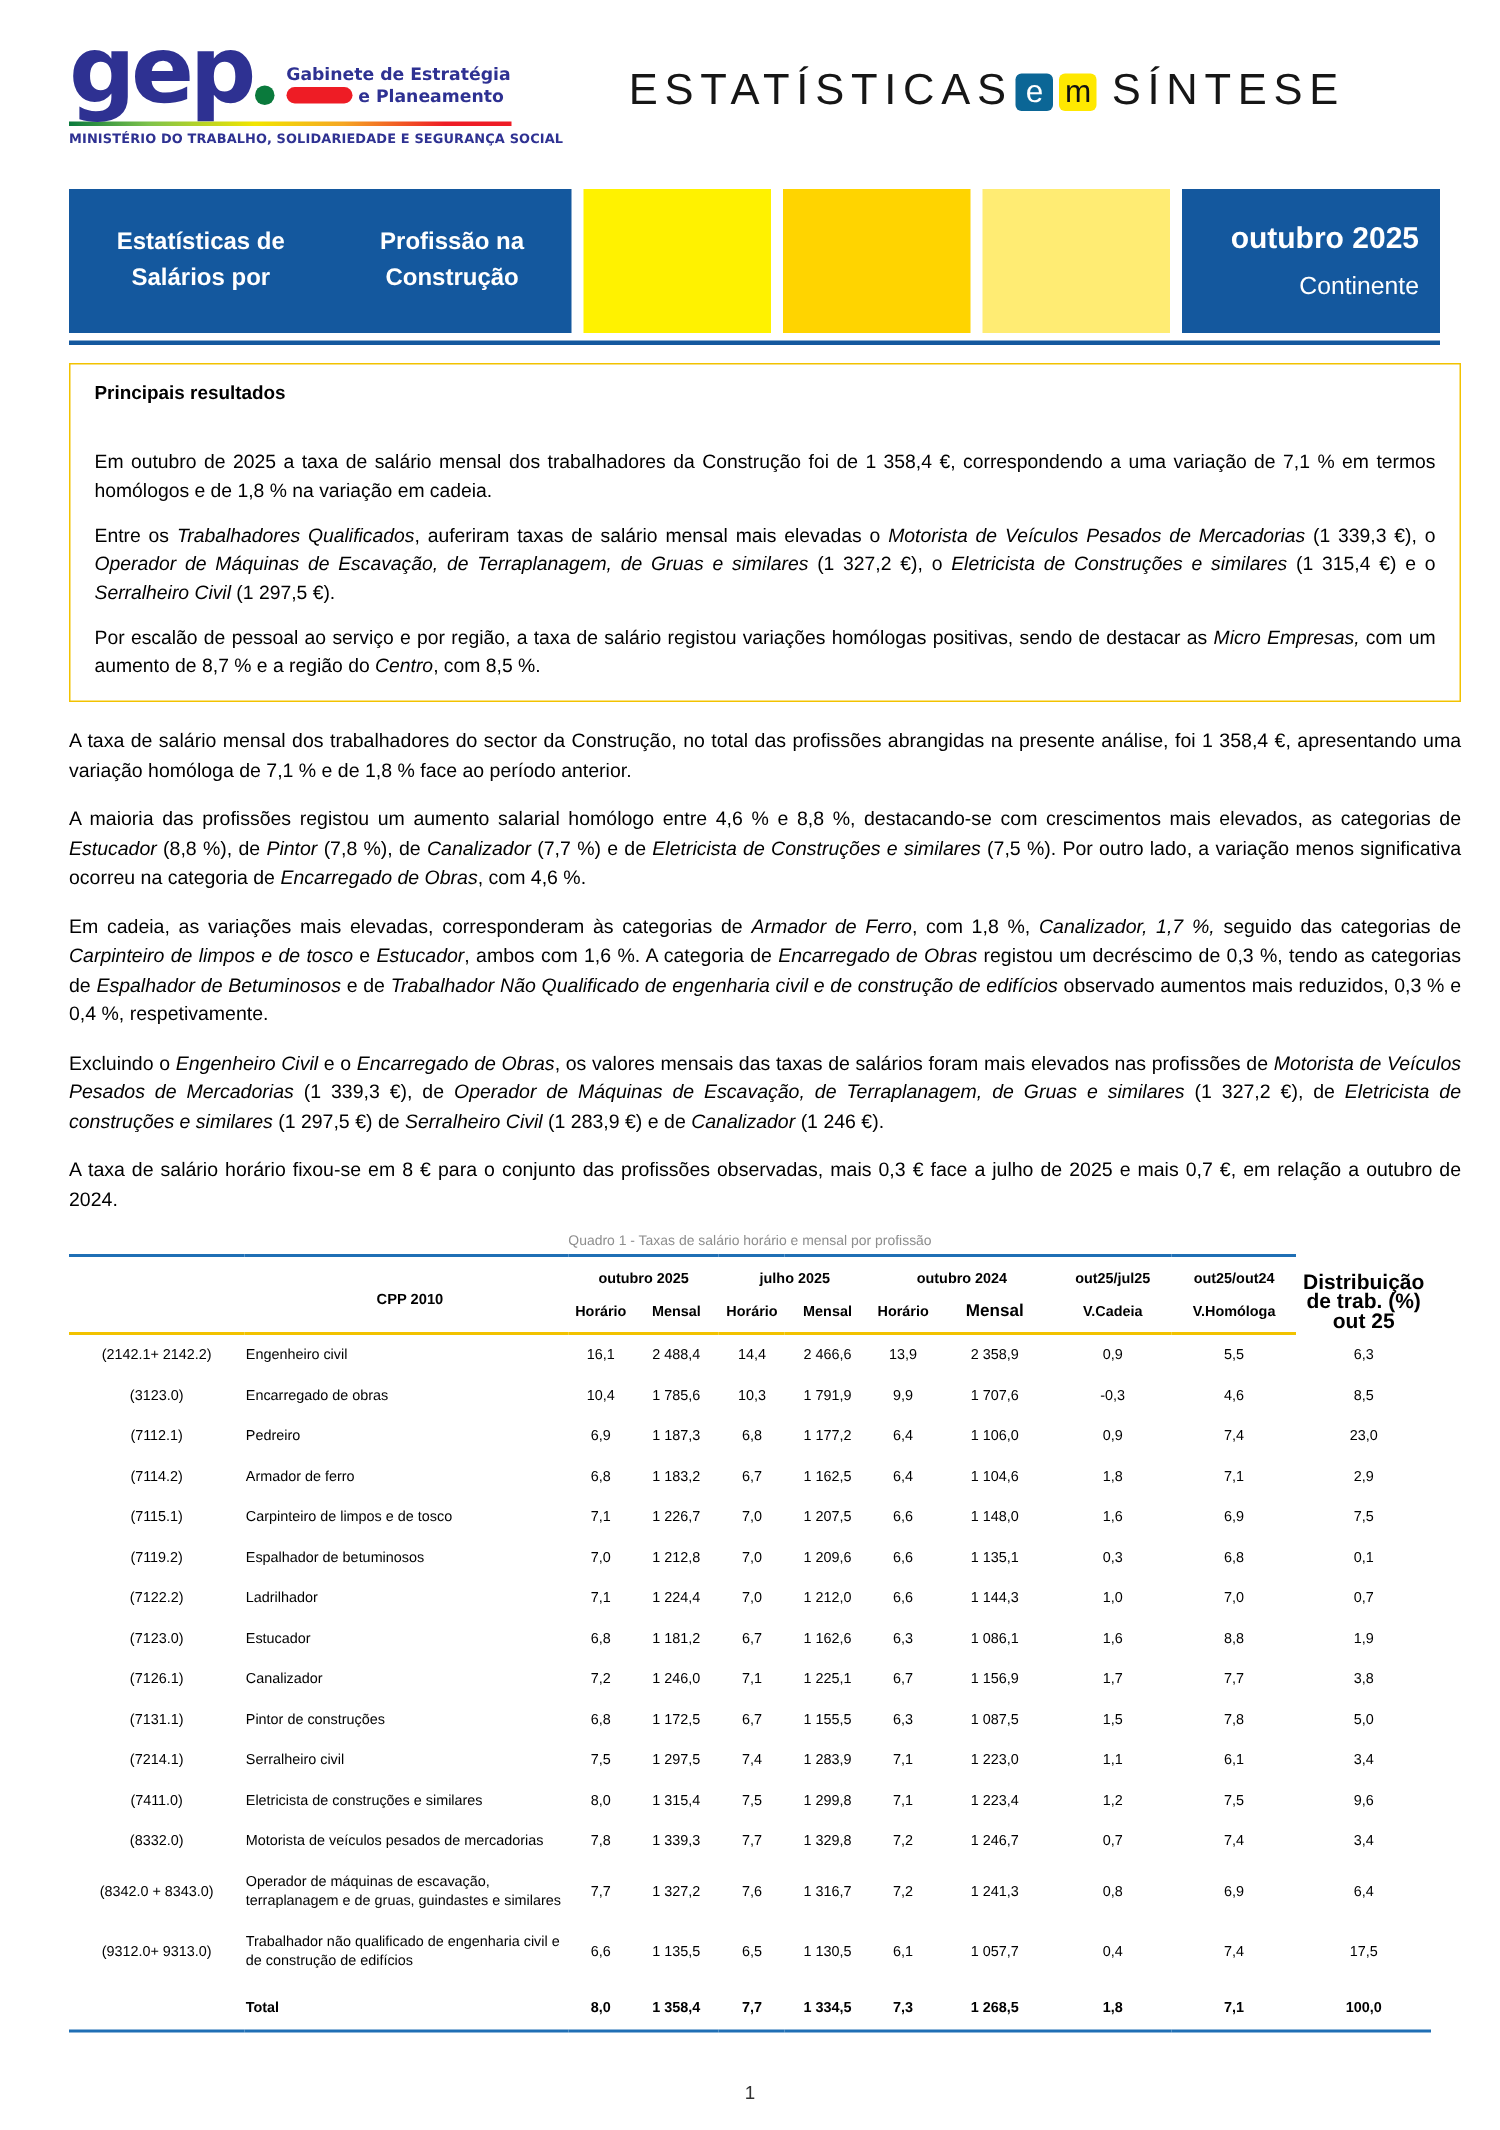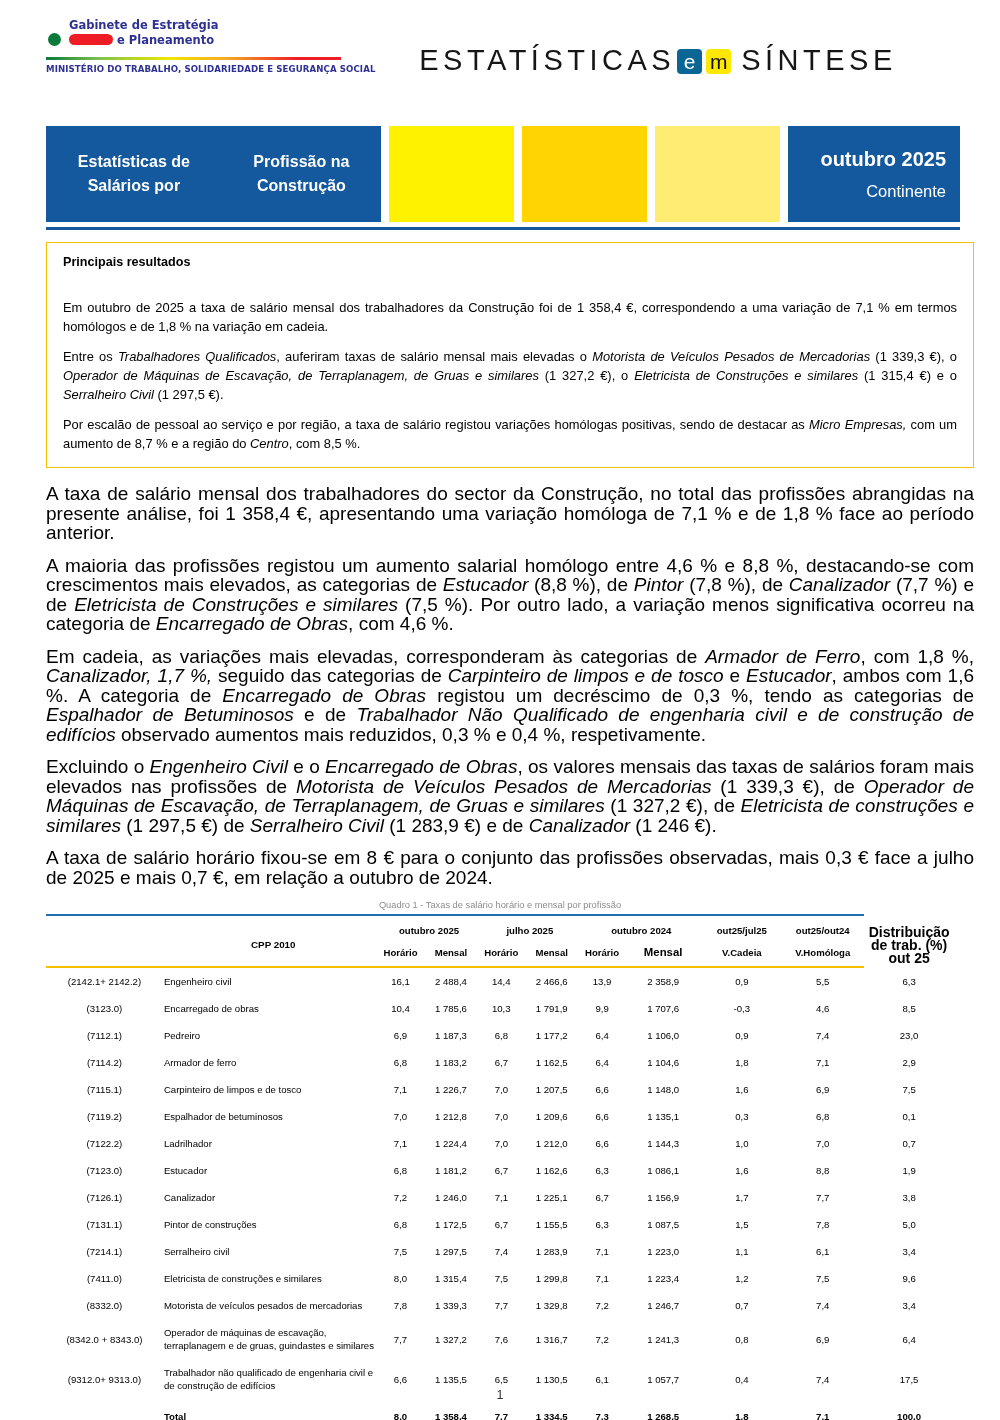--- a/index.html
+++ b/index.html
@@ -185,21 +185,21 @@
     text-align: justify;
     margin: 0 0 11px 0;
   }
   .hl-p:last-child { margin-bottom: 0; }
 
   
   .body-text {
     margin: 16px 26px 0 46px;
   }
   .body-text p {
-    font-size: 19px;
+    font-size: 13px;
     line-height: 19.5px;
     text-align: justify;
     margin: 0 0 13px 0;
   }
   em { font-style: italic; }
 
   
   .table-wrap {
     margin: 10px 46px 0 46px;
   }
@@ -285,20 +285,21 @@
 </style>
 </head>
 <body>
 
 <div class="page">
 
   <div class="masthead">
 
     <div class="logo-block">
       <div class="logo-top">
+        <span class="gep-word">gep</span>
         <span class="gep-dot"></span>
         <div class="logo-right">
           <div class="logo-line">Gabinete de Estratégia</div>
           <div class="logo-line"><span class="redpill"></span><span>e Planeamento</span></div>
         </div>
       </div>
       <div class="gradient-rule"></div>
       <div class="ministry">MINISTÉRIO DO TRABALHO, SOLIDARIEDADE E SEGURANÇA SOCIAL</div>
     </div>
 

